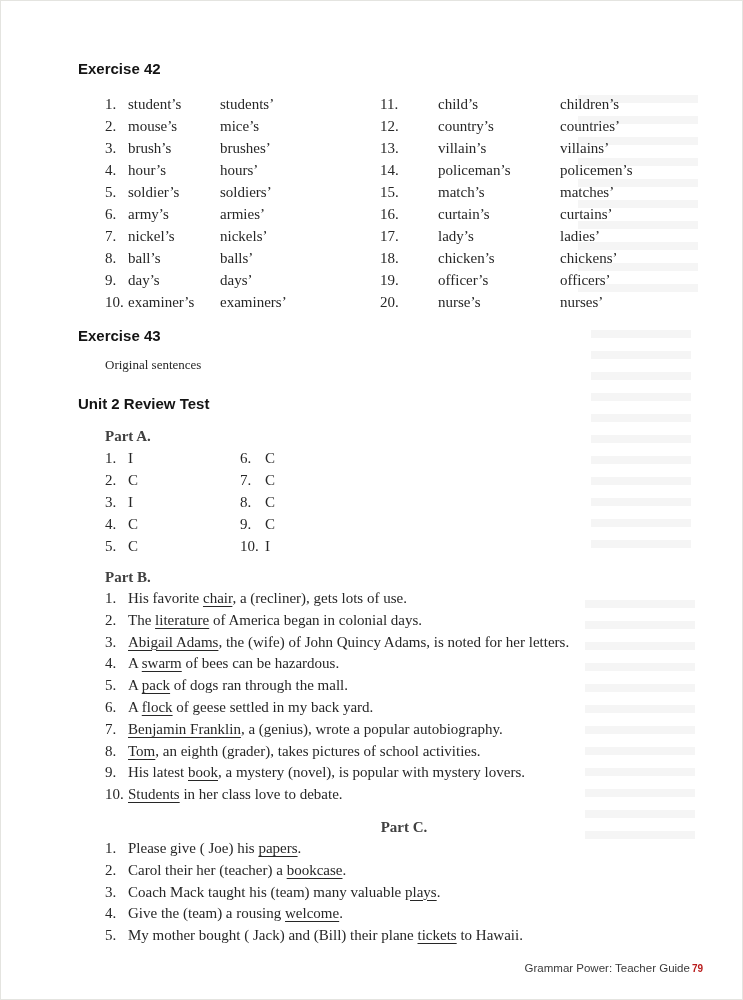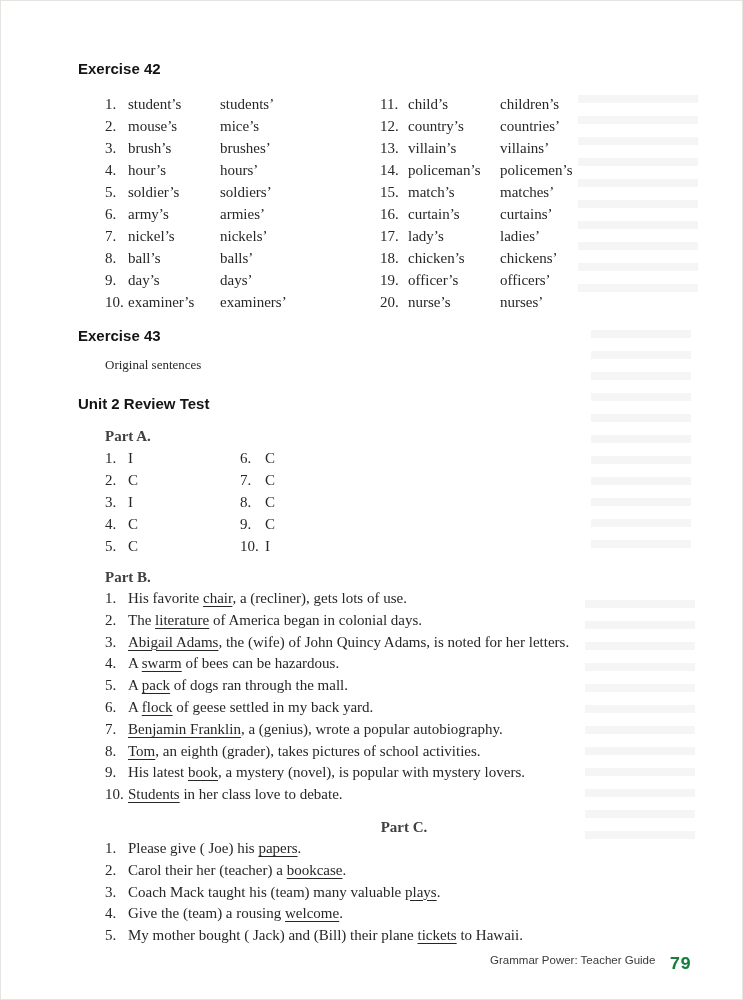--- a/index.html
+++ b/index.html
@@ -18,43 +18,43 @@
   }
   #ex42-head{margin-bottom:15px;}
   #ex43-head{margin-top:14px;margin-bottom:9px;}
   #unit2-head{margin-top:19px;margin-bottom:12px;}
 
   .poss-list{display:flex;}
   .poss-col{width:302px;box-sizing:border-box;}
   .poss-col.left{padding-left:27px;}
   .poss-col.right{flex:1;width:auto;}
   .prow{display:grid;grid-template-columns:23px 92px auto;font-size:15px;line-height:22px;}
-  .poss-col.right .prow{grid-template-columns:28px 92px auto;}
+  .poss-col.right .prow{grid-template-columns:28px 92px auto;gap:30px;}
 
   .orig{font-size:13px;line-height:22px;padding-left:27px;margin:0;}
 
   .part-head{font-size:15px;font-weight:700;line-height:22px;padding-left:27px;color:#404040;}
   #partB-head{margin-top:9px;}
   #partC-head{margin-top:10px;text-align:center;}
 
   .parta{display:flex;font-size:15px;}
   .pa-col1{width:162px;padding-left:27px;box-sizing:border-box;}
   .arow{display:grid;grid-template-columns:23px auto;line-height:22px;}
   .pa-col2 .arow{grid-template-columns:25px auto;}
 
   .srow{display:grid;grid-template-columns:23px auto;font-size:15px;line-height:21.8px;padding-left:27px;}
   .u{text-decoration:underline;text-decoration-thickness:1px;text-underline-offset:2.5px;}
 
   .footer{
-    position:absolute;right:52px;bottom:26px;
-    display:flex;align-items:flex-start;gap:14px;
+    position:absolute;right:40px;bottom:26px;
+    display:flex;align-items:flex-end;gap:2px;
     font-family:"Liberation Sans","DejaVu Sans",sans-serif;
   }
   .footer .ft{font-size:11.5px;color:#3a3a3a;}
-  .footer .pg{font-size:18px;font-weight:700;color:#15803d;font-family:Liberation Mono, monospace;}
+  .footer .pg{font-size:10px;font-weight:700;color:#b91c1c;}
 
   .ghost{
     position:absolute;opacity:0.05;filter:blur(0.6px);pointer-events:none;
     background:repeating-linear-gradient(to bottom,#555 0 8px,transparent 8px 21px);
   }
 </style>
 </head>
 <body>
 
 <div class="page">

